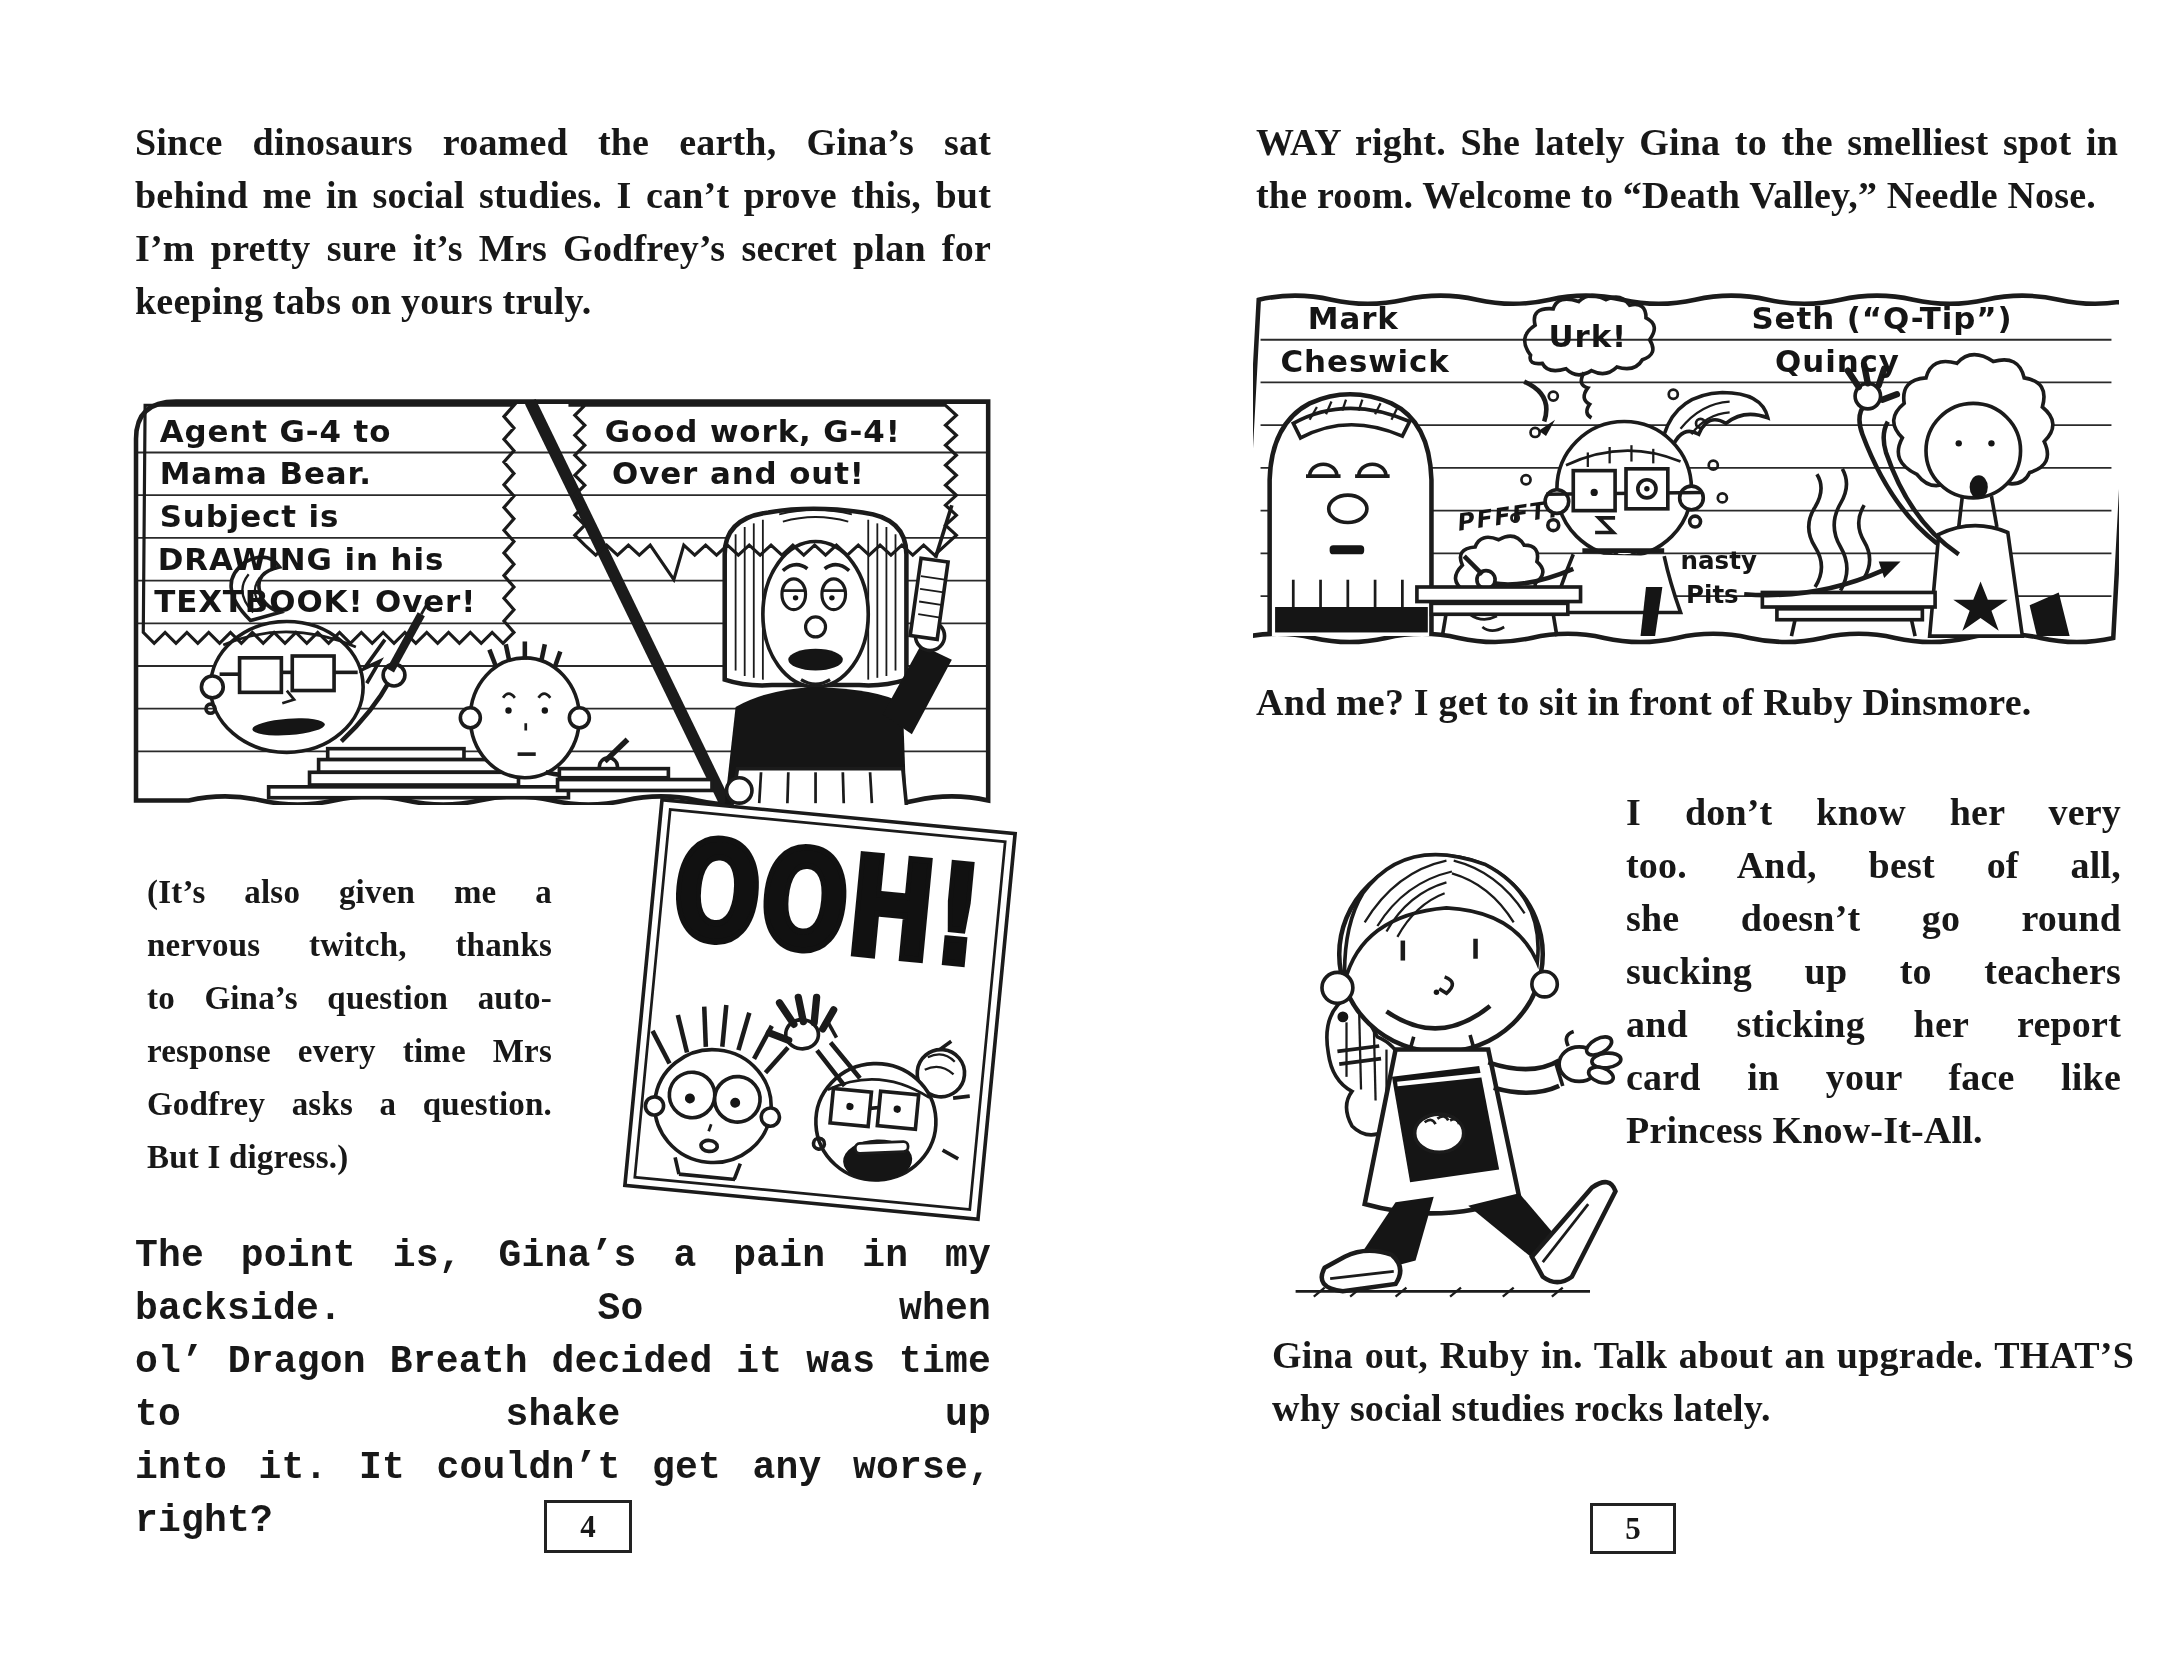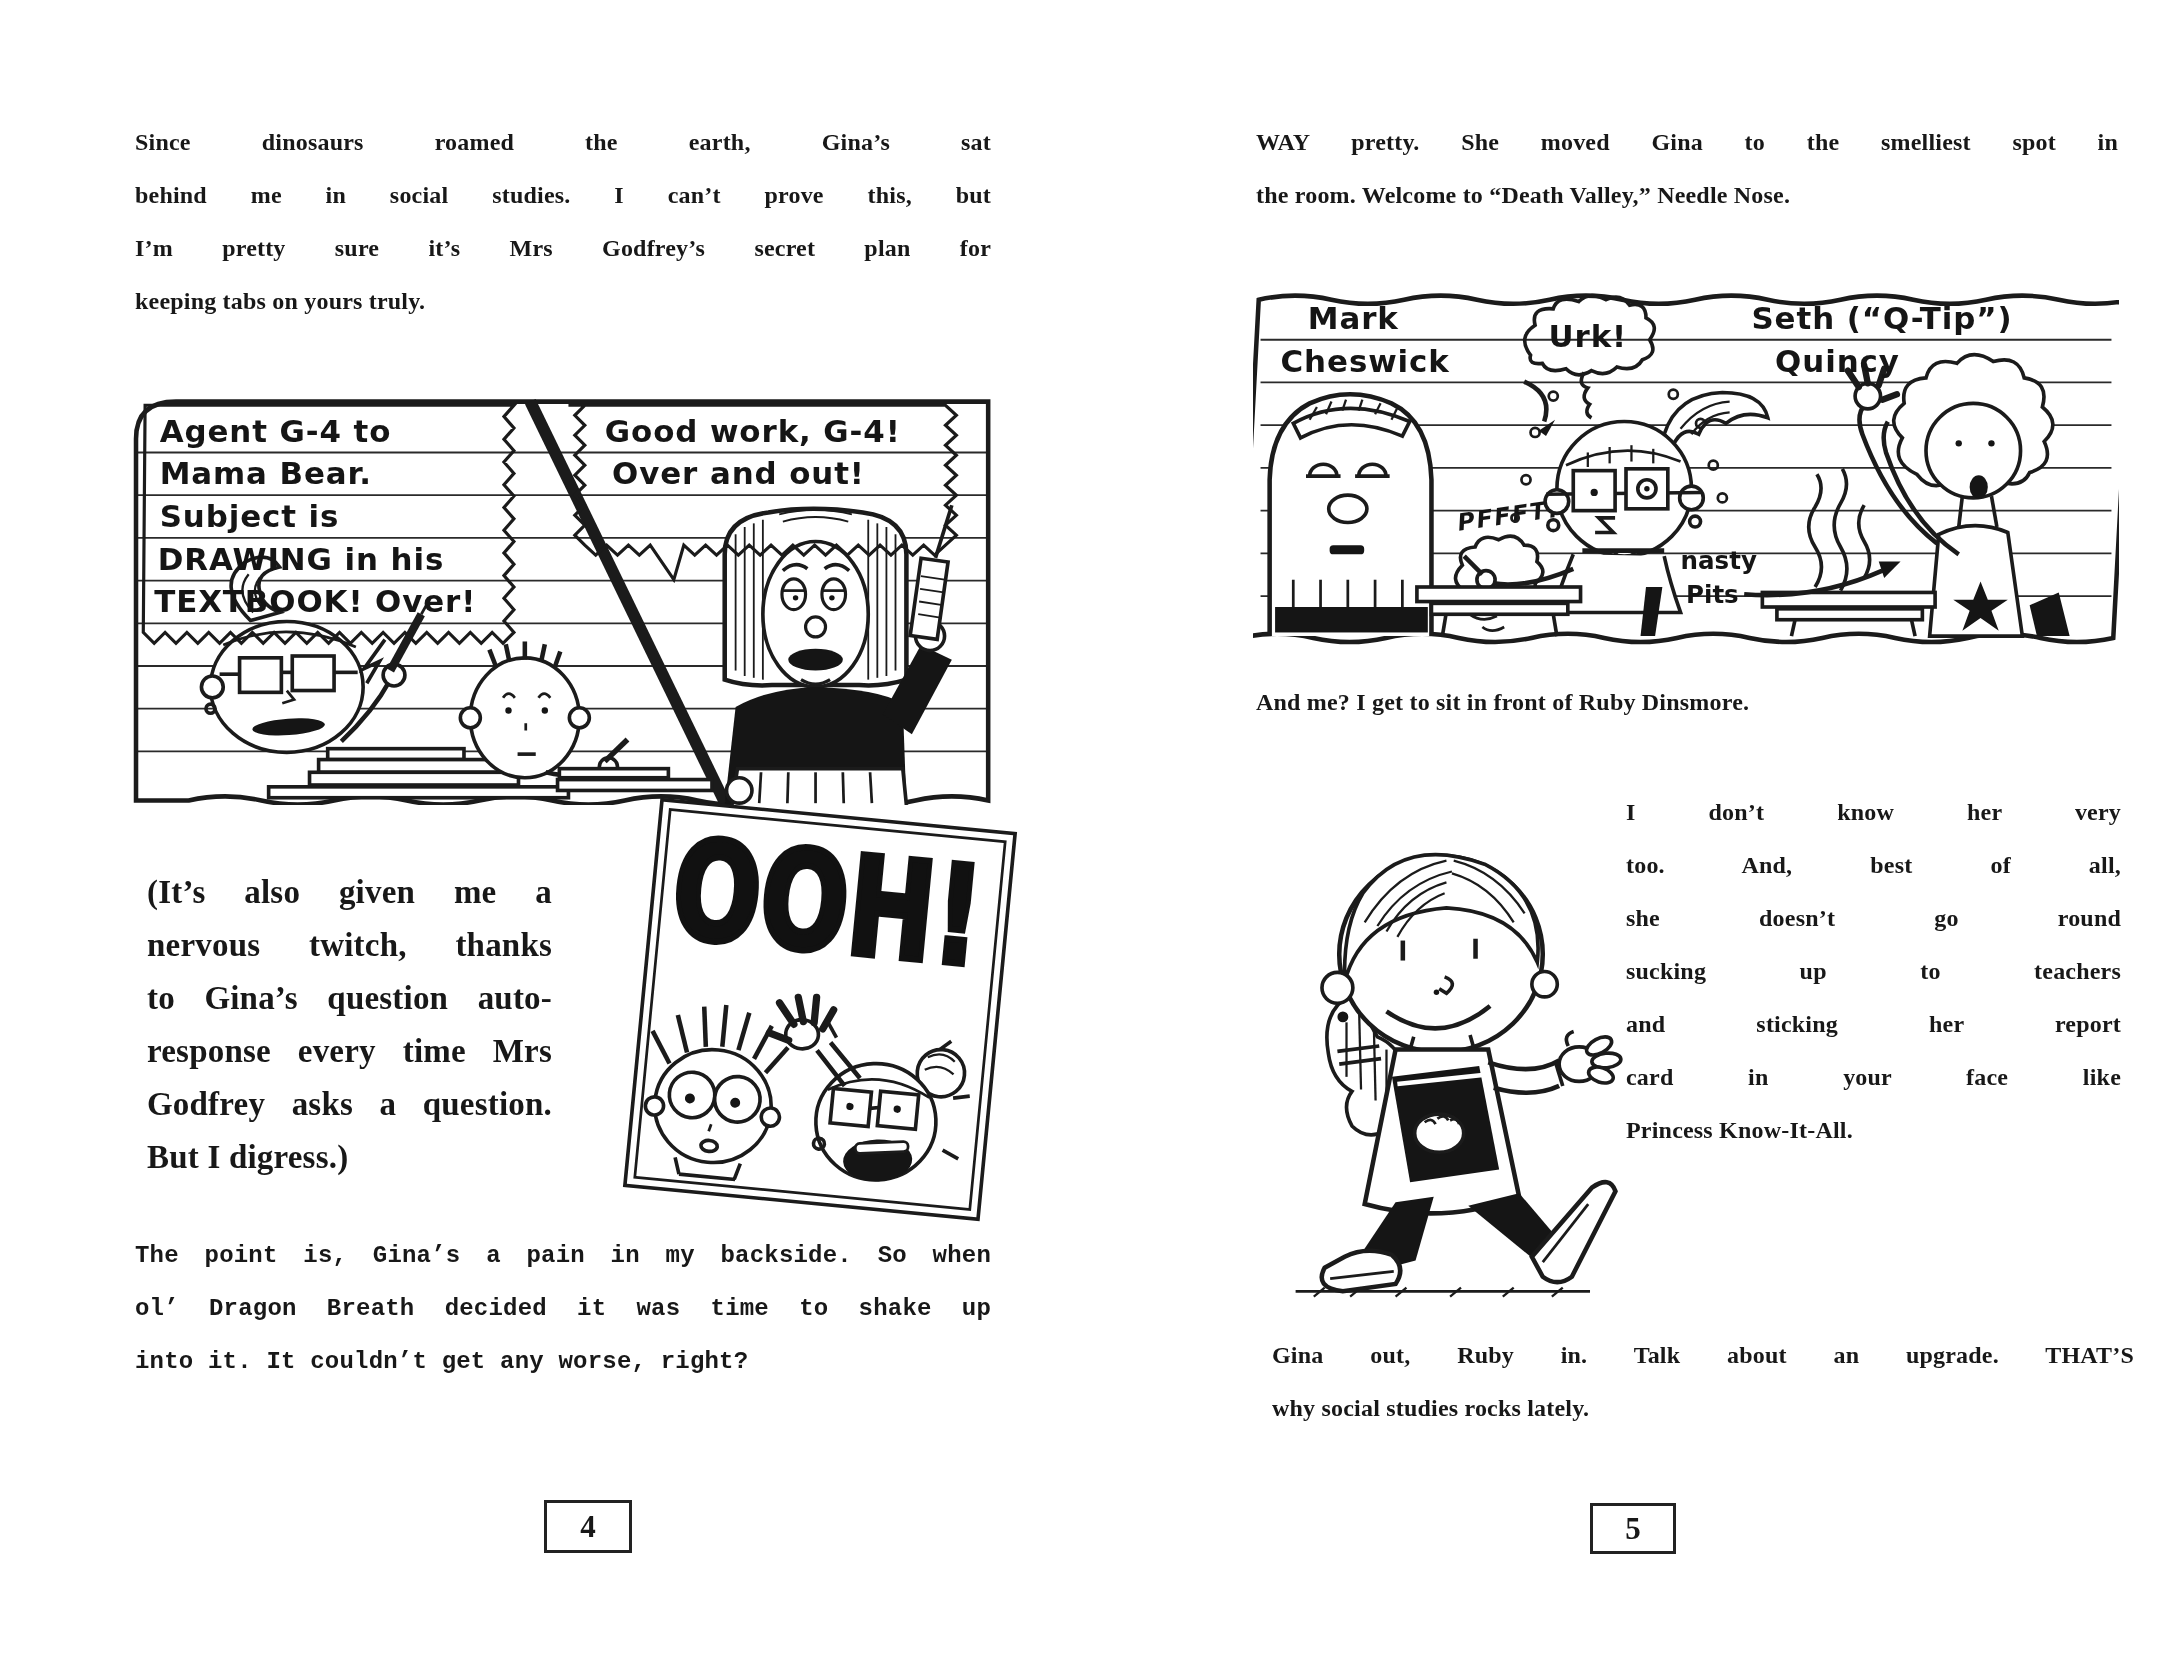--- a/index.html
+++ b/index.html
@@ -1,20 +1,20 @@
 <!DOCTYPE html>
 <html style="font-size:14.5px"><head>
 <meta charset="utf-8">
 <style>
   html,body{margin:0;padding:0;background:#ffffff;}
   .spread{position:relative;width:2182px;height:1675px;background:#ffffff;overflow:hidden;
           font-family:"Liberation Serif",serif;color:#181818;}
   .para{position:absolute;}
   .bl{display:block;text-align:justify;text-align-last:justify;
-      font-size:24px;line-height:53px;font-weight:600;letter-spacing:0.2px;}
+      font-size:38px;line-height:53px;font-weight:600;letter-spacing:0.2px;}
   .bl.last{text-align-last:left;}
   .narrow .bl{font-size:33px;}
   .pagebox{position:absolute;border:3.6px solid #222;display:flex;align-items:center;justify-content:center;
            font-size:31px;font-weight:600;background:#fff;}
   .panel{position:absolute;}
   .panel svg{position:absolute;left:0;top:0;}
   .ct{font-family:"DejaVu Sans",sans-serif;font-size:34px;font-weight:600;letter-spacing:1px;fill:#151515;}
   .ctb{font-weight:800;}
   .ctsm{font-family:"DejaVu Sans",sans-serif;font-size:27px;font-weight:600;fill:#151515;}
   .sfx{font-family:"DejaVu Sans",sans-serif;font-size:26px;font-weight:800;font-style:italic;
@@ -247,21 +247,21 @@
     <span class="bl">The point is, Gina’s a pain in my backside. So when</span>
     <span class="bl">ol’ Dragon Breath decided it was time to shake up</span>
     <span class="bl last">into it. It couldn’t get any worse, right?</span>
   </div>
 
   <div class="pagebox" style="left:544px;top:1500px;width:82px;height:47px;">
     <span>4</span>
   </div>
 
   <div class="para" style="left:1256px;top:116px;width:862px;">
-    <span class="bl">WAY pretty. She moved Gina to the smelliest spot in</span>
+    <span class="bl">WAY right. She lately Gina to the smelliest spot in</span>
     <span class="bl last">the room. Welcome to “Death Valley,” Needle Nose.</span>
   </div>
 
   <div class="panel" style="left:1253px;top:287px;width:866px;height:360px;">
     <svg width="866" height="360" viewBox="0 0 952 396">
       <g class="ln">
         <line x1="8" y1="58" x2="944" y2="58"></line>
           <line x1="8" y1="105" x2="944" y2="105"></line>
         <line x1="8" y1="152" x2="944" y2="152"></line>
           <line x1="8" y1="199" x2="944" y2="199"></line>

